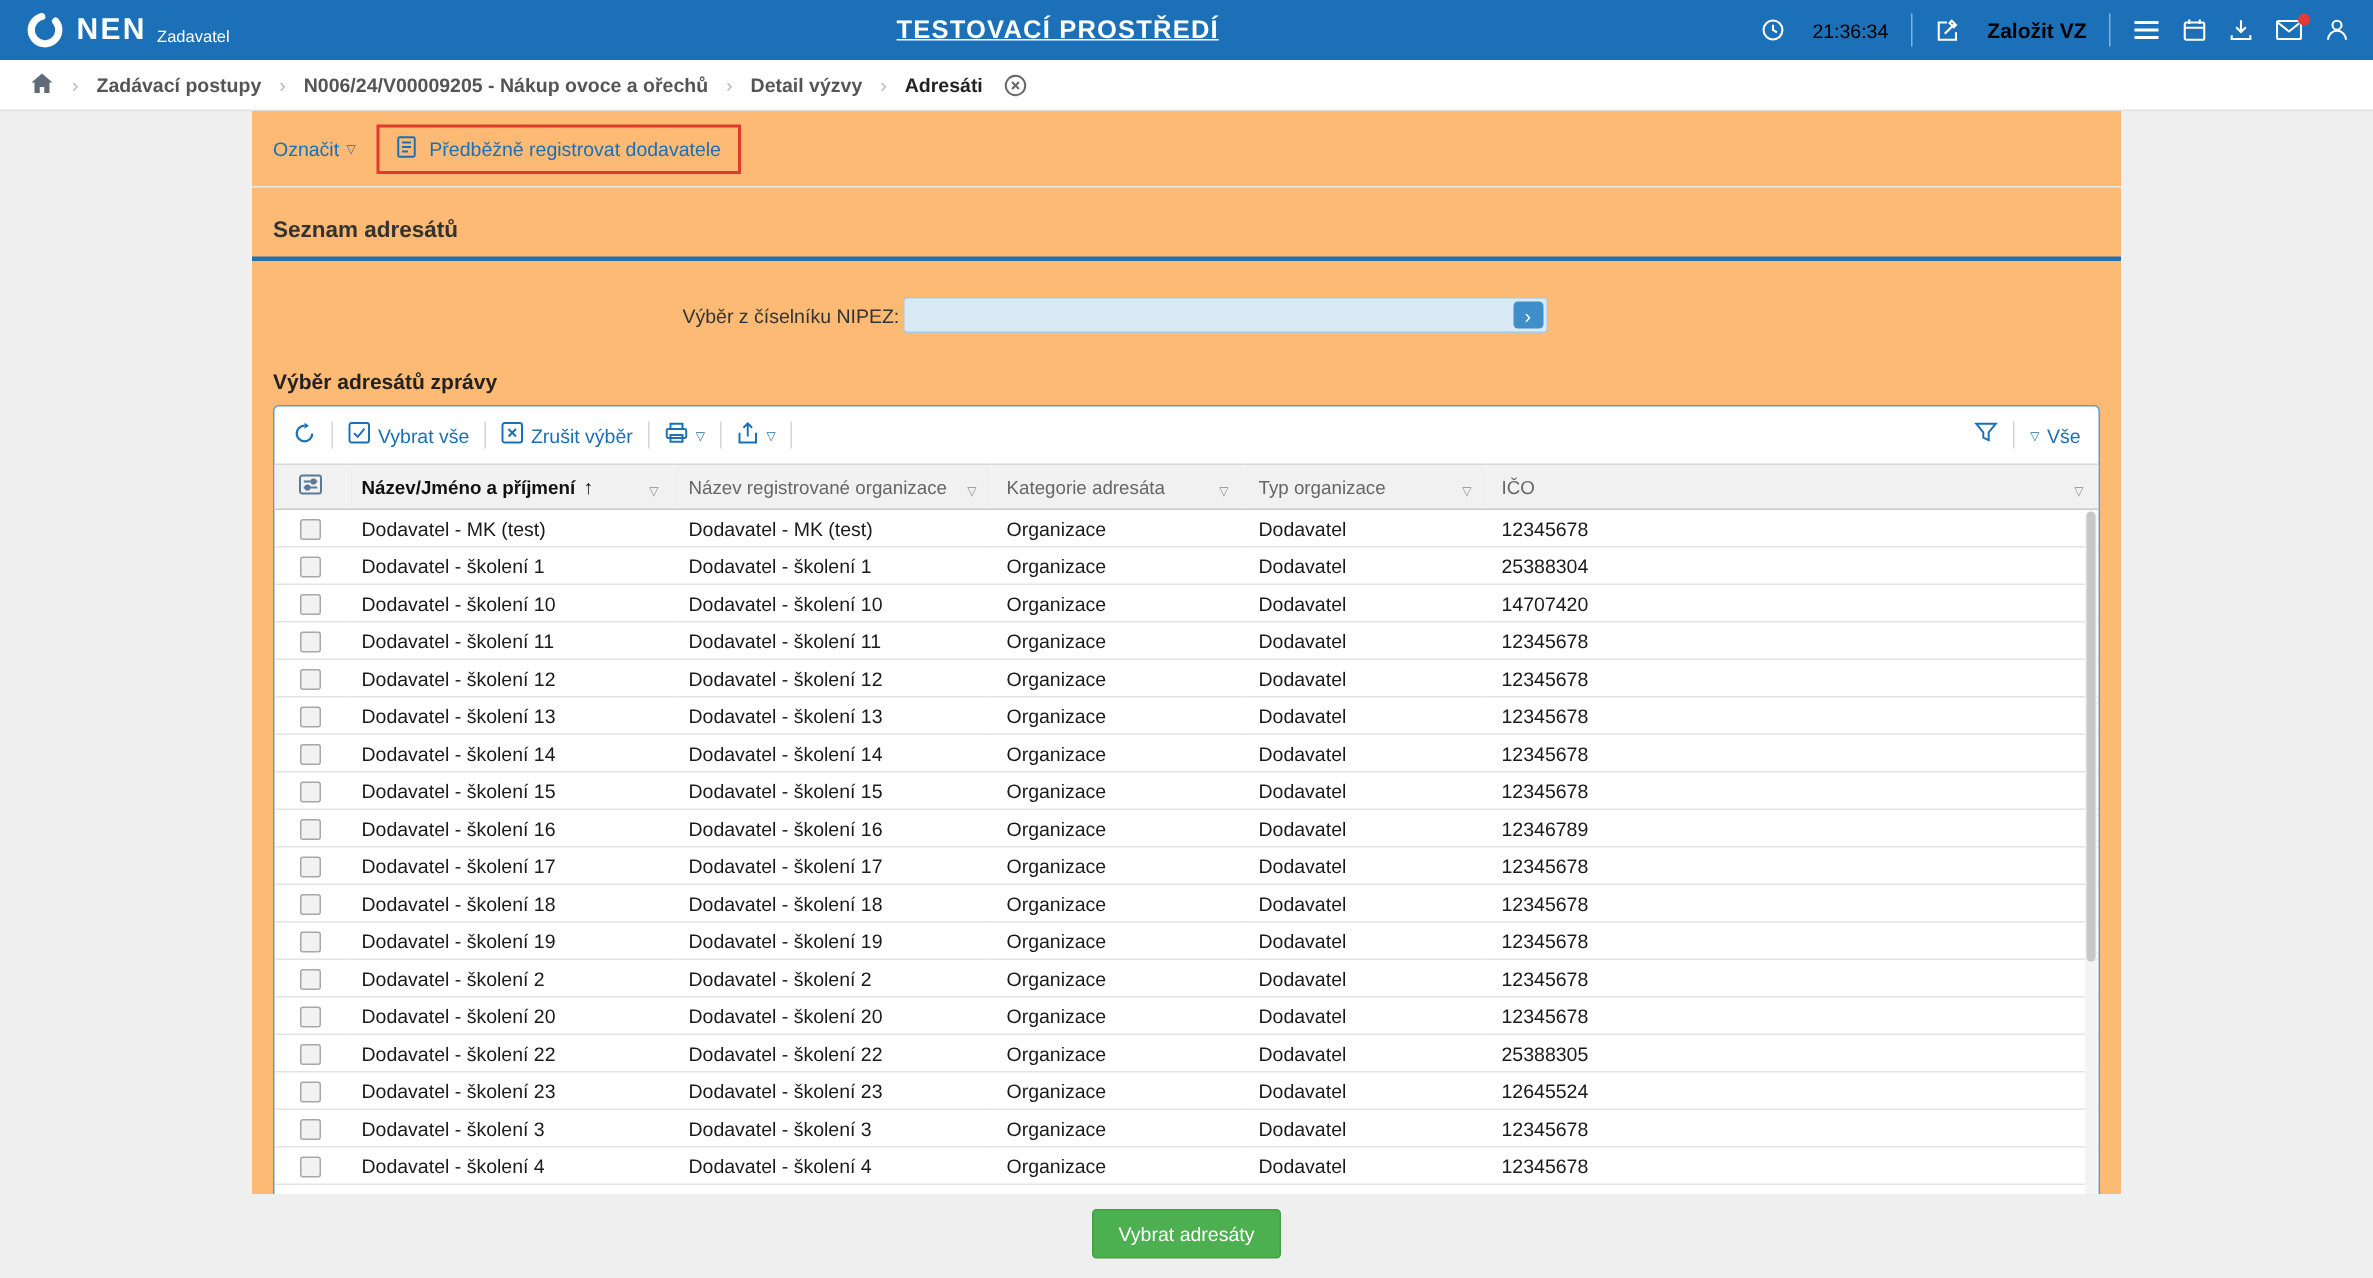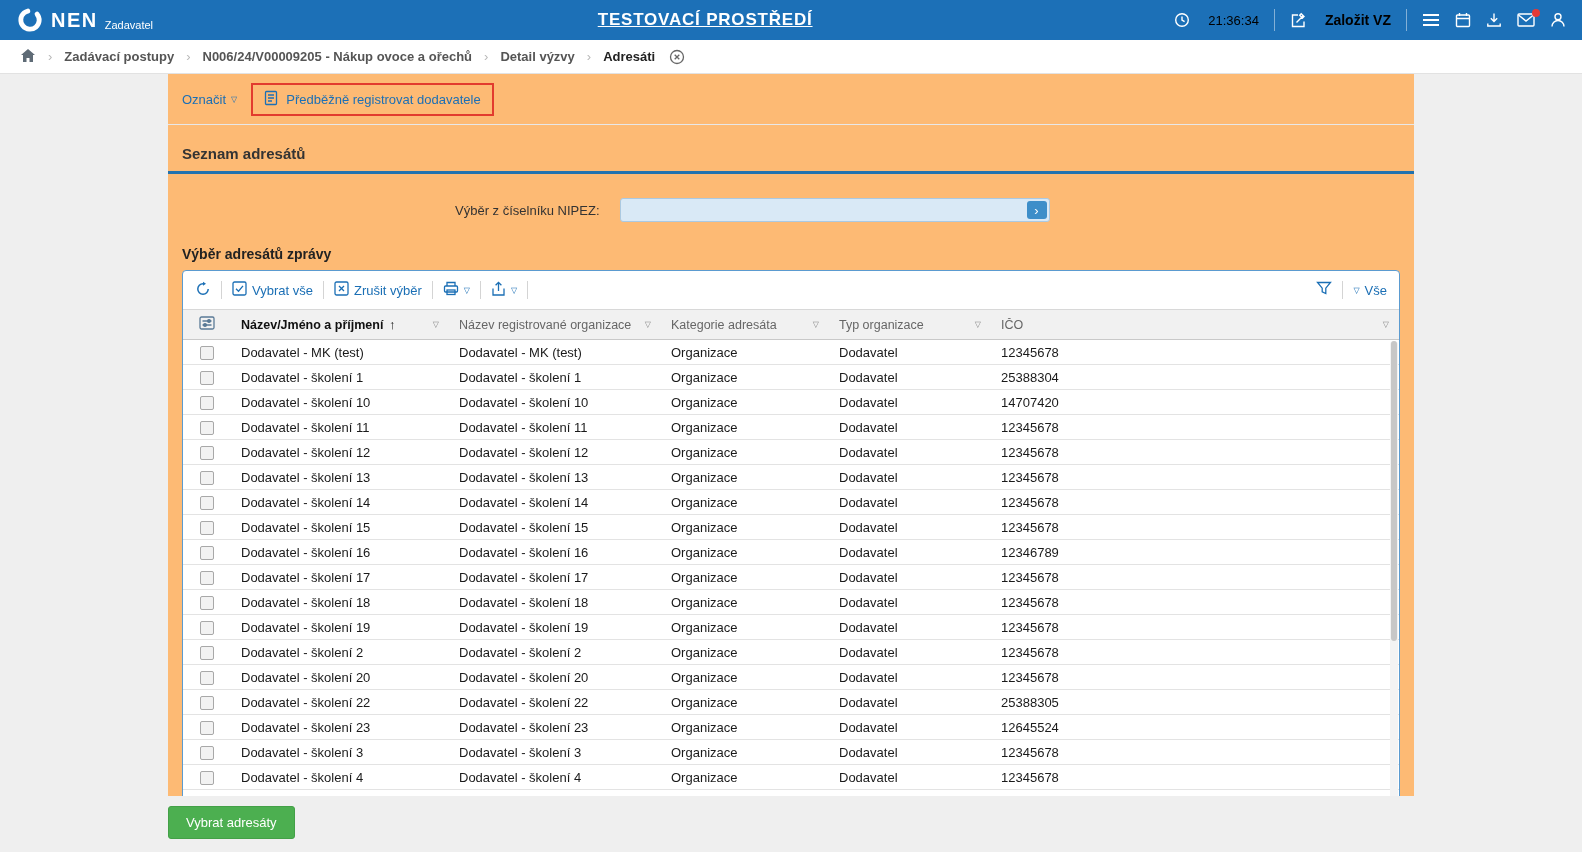--- a/index.html
+++ b/index.html
@@ -47,21 +47,21 @@
   }
   .link { color: var(--accent, #1b6fb5); font-size: 13px; cursor: pointer; display: flex; align-items: center; gap: 5px; }
   .caret { font-size: 8px; color: var(--accent, #1b6fb5); }
   .red-box {
     display: flex; align-items: center; gap: 8px;
     border: 2px solid var(--highlight-border, #e23b2e);
     padding: 5px 11px; color: var(--accent, #1b6fb5); font-size: 13px; cursor: pointer;
   }
   .section-head { padding: 20px 14px 9px 14px; border-bottom: 3px solid var(--section-line, #2272ae); }
   .section-title { margin: 0; font-size: 15px; font-weight: bold; color: #333; }
-  .nipez-row { display: flex; align-items: center; margin-top: 24px; padding-left: 287px; gap: 20px; }
+  .nipez-row { display: flex; align-items: center; margin-top: 24px; padding-left: 287px; gap: 2px; }
   .nipez-label { font-size: 13px; color: #333; }
   .nipez-field { position: relative; width: 430px; height: 24px; background: #d9e9f6;
     border: 1px solid #abc9e1; border-radius: 3px; }
   .nipez-field input { position: absolute; inset: 0; width: 100%; height: 100%;
     background: transparent; border: none; outline: none; padding: 0 26px 0 8px;
     font-family: inherit; font-size: 13px; color: #222; }
   .nipez-btn { position: absolute; right: 2px; top: 2px; width: 20px; height: 18px;
     background: #3d8ec9; border-radius: 3px; color: #fff; display: flex;
     align-items: center; justify-content: center; font-size: 13px; cursor: pointer; line-height: 1; }
   .table-title { margin: 24px 14px 8px 14px; font-size: 14px; font-weight: bold; color: #222; }
@@ -73,36 +73,36 @@
   .tbl-link { display: flex; align-items: center; gap: 5px; font-size: 13px;
     color: var(--accent, #1b6fb5); cursor: pointer; }
   .tsep { width: 1px; height: 18px; background: #d4d4d4; }
   .flex-spacer { flex: 1; }
   table { width: 100%; border-collapse: collapse; table-layout: fixed; }
   col.c-cb { width: 48px; } col.c-name { width: 218px; } col.c-org { width: 212px; }
   col.c-cat { width: 168px; } col.c-type { width: 162px; }
   thead th { background: #f1f1f1; height: 30px; padding: 0 10px;
     border-top: 1px solid #d8d8d8; border-bottom: 1px solid #c9c9c9;
     font-size: 12.5px; font-weight: normal; color: #666; text-align: left; }
-  .th-inner { display: flex; align-items: center; justify-content: space-between; gap: 4px; }
+  .th-inner { display: flex; align-items: flex-end; justify-content: space-between; gap: 4px; }
   .th-label { overflow: hidden; text-overflow: ellipsis; white-space: nowrap; }
   th.sorted .th-label { font-weight: bold; color: #111; }
   .sort-arrow { font-size: 13px; color: #111; font-weight: bold; margin-left: 2px; }
   .filter-caret { font-size: 8px; color: #8a8a8a; cursor: pointer; flex: none; }
   tbody td { height: 25px; padding: 0 10px; font-size: 13px; color: #1a1a1a;
     border-bottom: 1px solid #e3e3e3; white-space: nowrap; overflow: hidden; }
   .cb-cell { text-align: center; }
   .checkbox { display: inline-block; width: 14px; height: 14px; background: #f2f2f2;
     border: 1px solid #a8a8a8; border-radius: 2px; vertical-align: middle; cursor: pointer; }
   .v-scrollbar { position: absolute; top: 70px; bottom: 2px; right: 1px; width: 8px;
     background: #f3f3f3; border-radius: 4px; }
   .v-thumb { position: absolute; top: 0; left: 1px; width: 6px; height: 300px;
     background: #c7c7c7; border-radius: 3px; cursor: pointer; }
   
-  .footer-bar { width: 1246px; margin: 10px auto 0; display: flex; justify-content: flex-start; }
+  .footer-bar { width: 1246px; margin: 10px auto 0; display: flex; justify-content: center; }
   .green-btn { background: var(--button-green, #4caf50); border: 1px solid #43a047;
     color: #fff; font-family: inherit; font-size: 13px; padding: 8px 17px;
     border-radius: 3px; cursor: pointer; }
   .icon { flex: none; }
 </style>
 </head>
 <body>
 
 <header class="topbar">
   <div class="brand">

